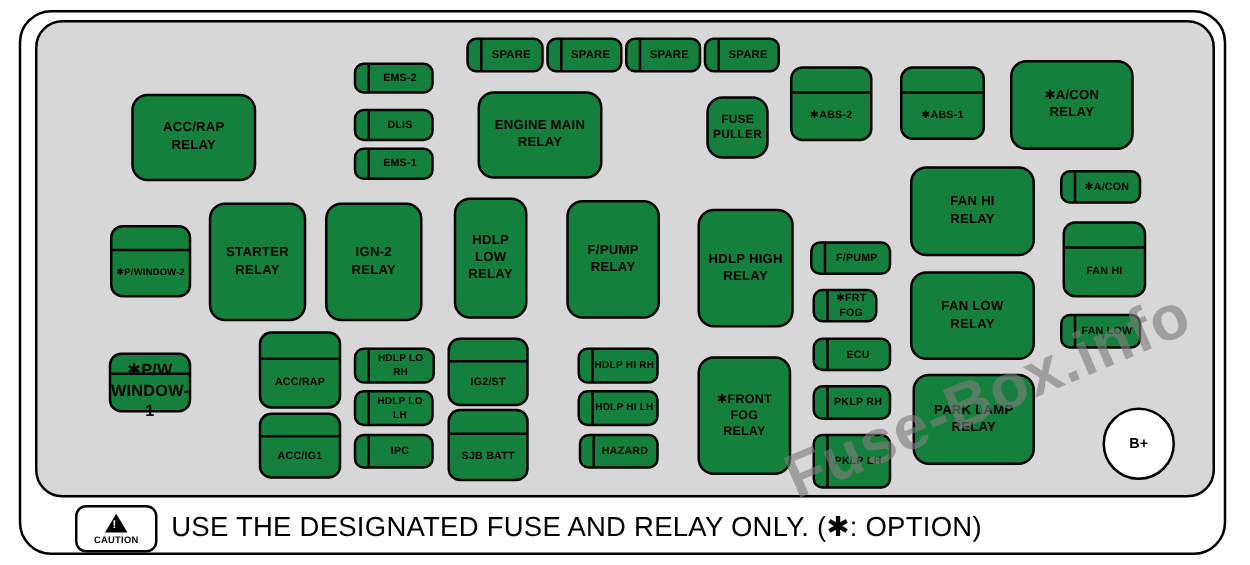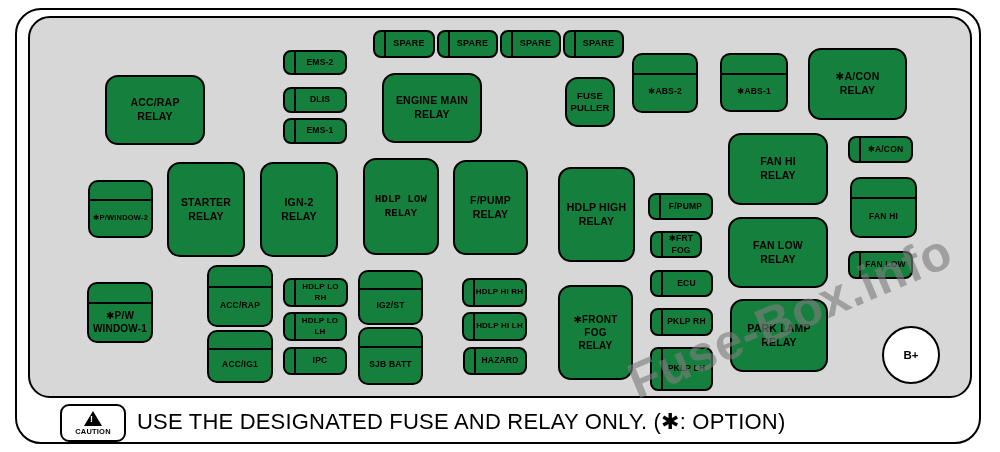--- a/index.html
+++ b/index.html
@@ -93,21 +93,21 @@
 RELAY</span>
     </div>
     <div class="box relay" style="left: 167px; top: 162px; width: 78px; height: 95px;">
       <span class="lbl">STARTER
 RELAY</span>
     </div>
     <div class="box relay" style="left: 260px; top: 162px; width: 78px; height: 95px;">
       <span class="lbl">IGN-2
 RELAY</span>
     </div>
-    <div class="box relay" style="left: 363px; top: 158px; width: 76px; height: 97px; font-family: Liberation Mono, monospace;">
+    <div class="box relay" style="left: 363px; top: 158px; width: 59px; height: 97px;">
       <span class="lbl">HDLP LOW
 RELAY</span>
     </div>
     <div class="box relay" style="left: 453px; top: 160px; width: 75px; height: 95px;">
       <span class="lbl">F/PUMP
 RELAY</span>
     </div>
     <div class="box relay" style="left: 558px; top: 167px; width: 77px; height: 95px;">
       <span class="lbl">HDLP HIGH
 RELAY</span>
@@ -190,21 +190,21 @@
     </div>
     <div class="box fuse-v" style="left: 632px; top: 53px; width: 66px; height: 60px;">
       <span class="lbl">✱ABS-2</span>
     </div>
     <div class="box fuse-v" style="left: 720px; top: 53px; width: 68px; height: 59px;">
       <span class="lbl">✱ABS-1</span>
     </div>
     <div class="box fuse-v" style="left: 88px; top: 180px; width: 65px; height: 58px; font-size: 7.5px;">
       <span class="lbl">✱P/WINDOW-2</span>
     </div>
-    <div class="box fuse-v" style="left: 87px; top: 282px; width: 66px; height: 61px; font-size: 10px;">
+    <div class="box fuse-v" style="left: 87px; top: 282px; width: 66px; height: 48px; font-size: 13px;">
       <span class="lbl">✱P/W WINDOW-1</span>
     </div>
     <div class="box fuse-v" style="left: 850px; top: 177px; width: 67px; height: 61px;">
       <span class="lbl">FAN HI</span>
     </div>
     <div class="box fuse-v" style="left: 358px; top: 270px; width: 65px; height: 55px;">
       <span class="lbl">IG2/ST</span>
     </div>
     <div class="box fuse-v" style="left: 358px; top: 327px; width: 65px; height: 58px;">
       <span class="lbl">SJB BATT</span>

